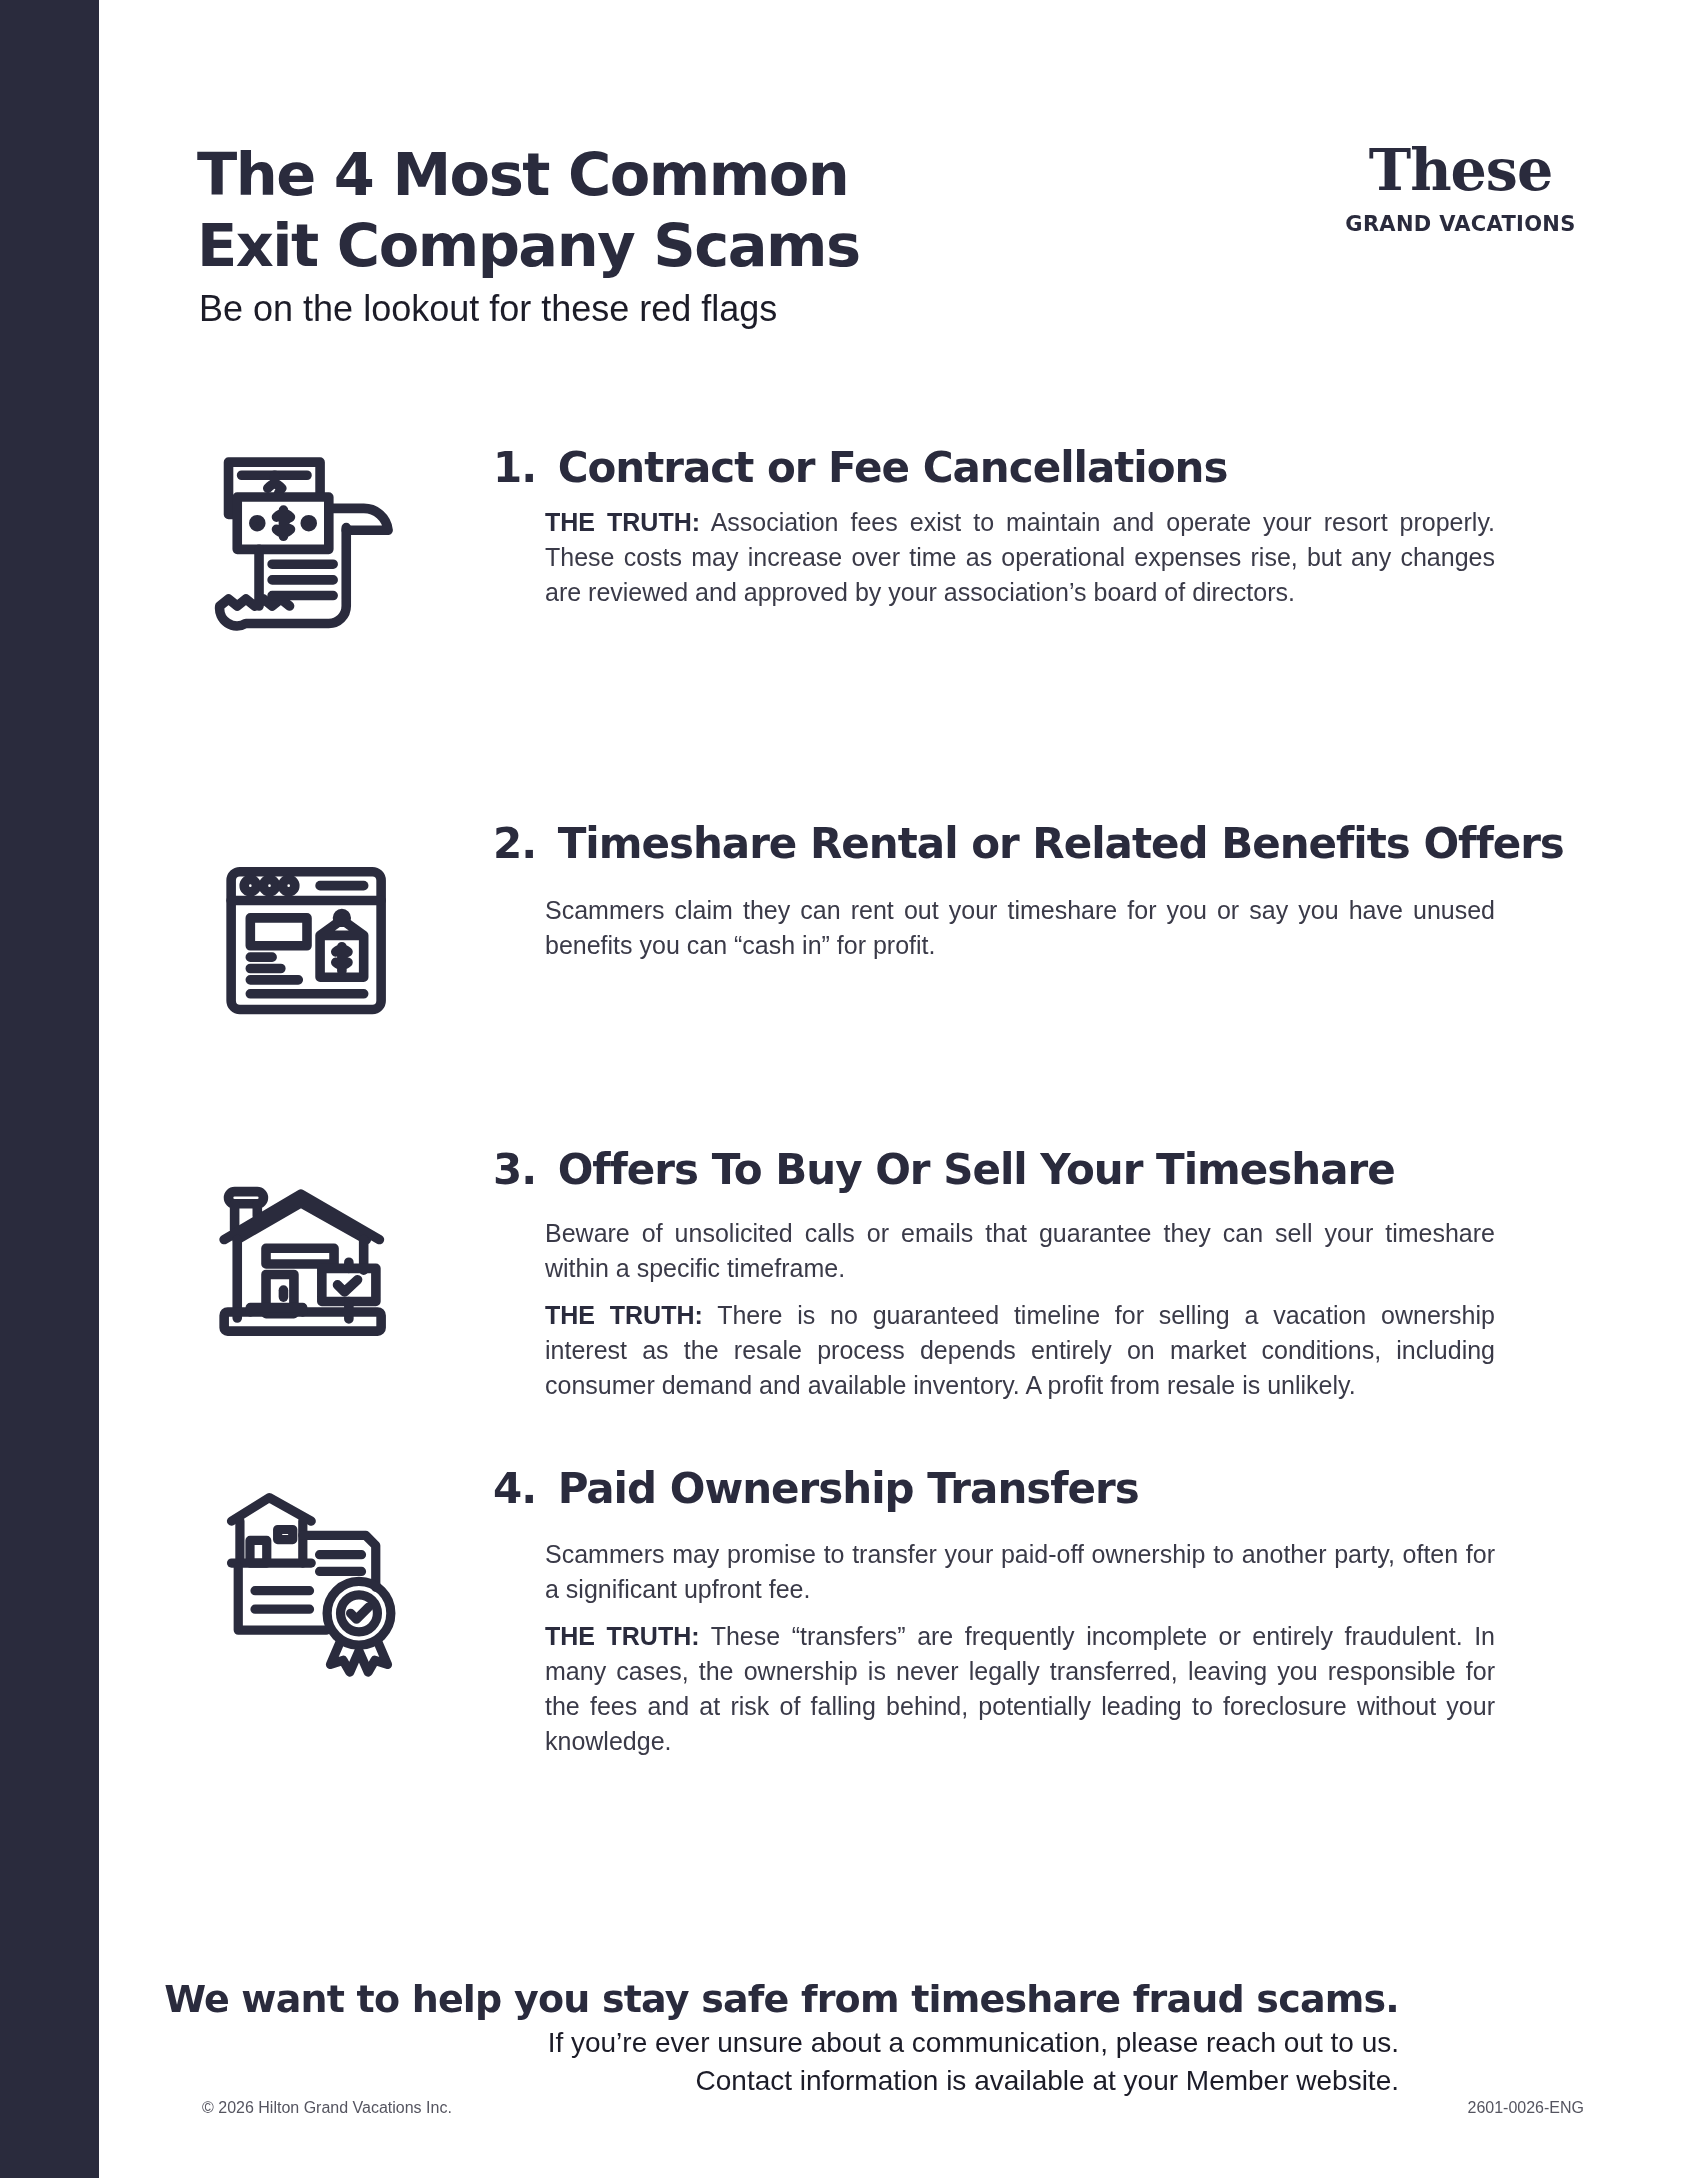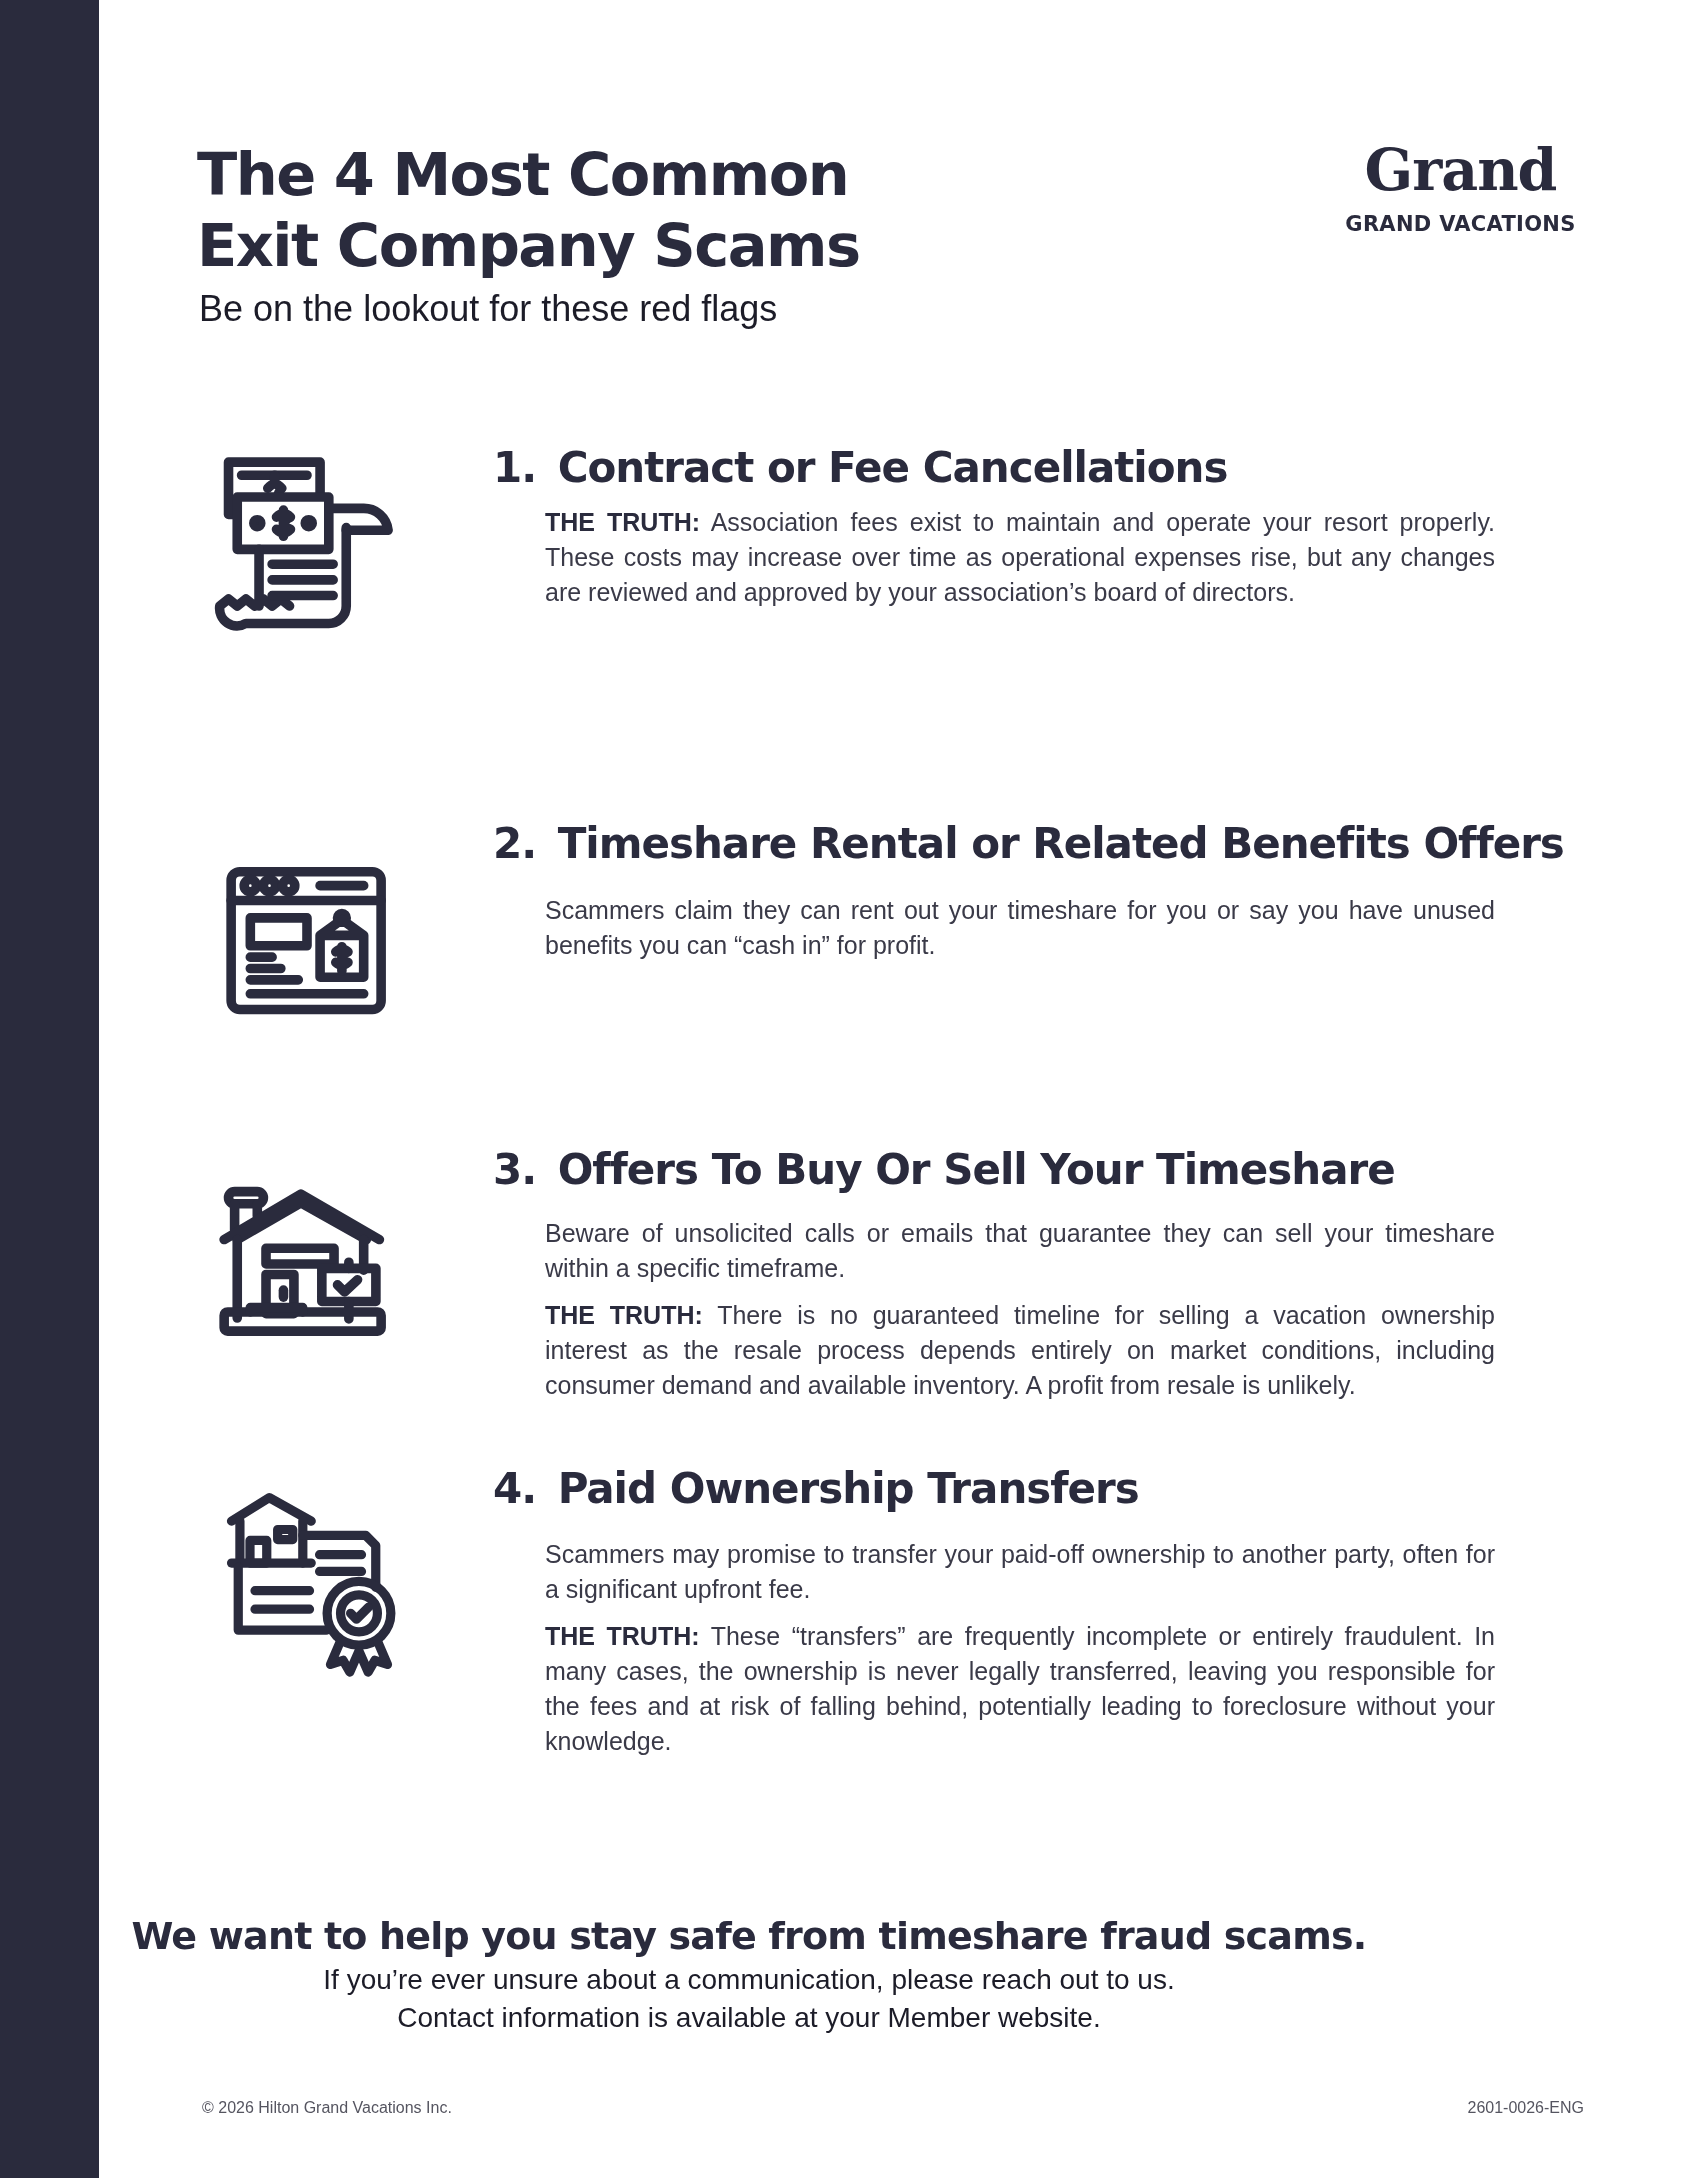--- a/index.html
+++ b/index.html
@@ -45,21 +45,21 @@
   }
   .heading .num { display: inline-block; min-width: 51px; }
   .body {
     position: absolute; left: 545px; width: 950px;
     font-family: "Liberation Sans", sans-serif;
     font-size: 25px; line-height: 35px; color: #3a3a48;
   }
   .body p { margin: 0 0 12px 0; text-align: justify; }
   .truth-label { font-weight: bold; color: #2a2b3d; }
   .cta {
-    position: absolute; left: 99px; width: 1300px; top: 1911px; text-align: center;
+    position: absolute; left: 99px; width: 1300px; top: 1974px; text-align: right;
   }
   .cta-heading {
     font-family: "DejaVu Sans", sans-serif; font-weight: bold;
     font-size: 38px; line-height: 50px; color: #2a2b3d; letter-spacing: -0.8px; margin: 0;
   }
   .cta-line {
     font-family: "Liberation Sans", sans-serif; font-size: 28px; line-height: 38px;
     color: #1c1c28; margin: 0;
   }
   .footer-left, .footer-right {
@@ -74,21 +74,21 @@
 
 <div class="sidebar"></div>
 
 <h1 class="title">
   <span>The 4 Most Common</span><br>
   <span>Exit Company Scams</span>
 </h1>
 <p class="subtitle">Be on the lookout for these red flags</p>
 
 <div class="logo">
-  <span class="logo-wordmark">Grand</span>
+  <span class="logo-wordmark">These</span>
   <span class="logo-sub">GRAND VACATIONS</span>
 </div>
 
 <div class="section">
   <div class="icon" style="top:436px;">
     <svg viewBox="0 0 250 240" fill="none" stroke="#2a2b3d" stroke-width="11" stroke-linecap="round" stroke-linejoin="round">
       <rect x="35" y="25" width="105" height="60"></rect>
       <path d="M50 40 h75 M50 70 h75"></path>
       <path d="M88 40 v10 M80 55 q8 -10 16 0 q-8 10 0 10"></path>
       <rect x="45" y="65" width="105" height="60" fill="#fff"></rect>

